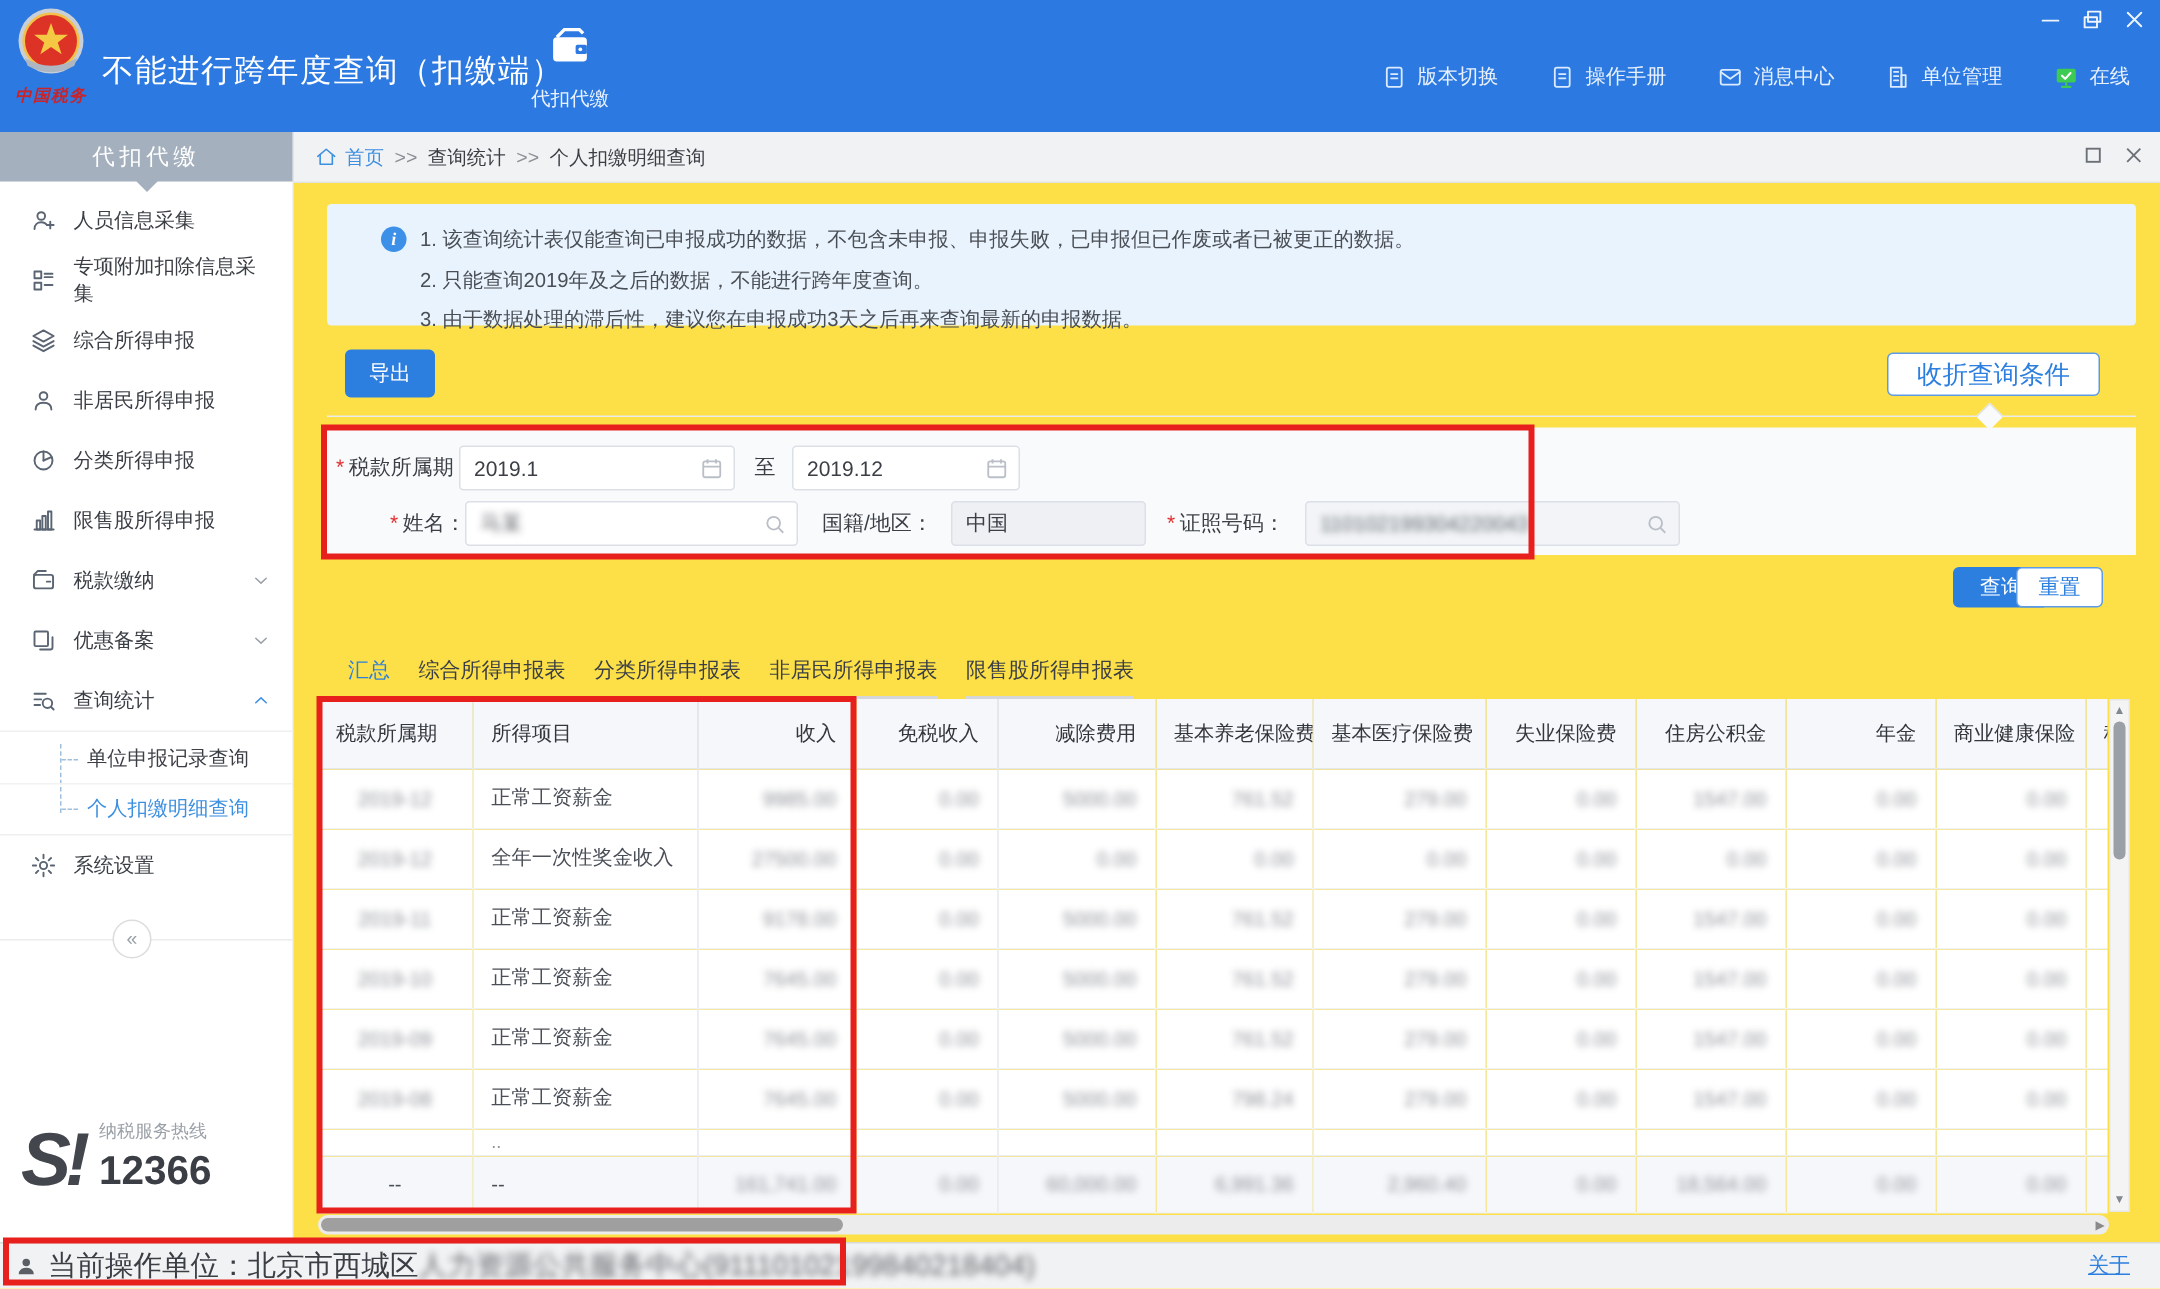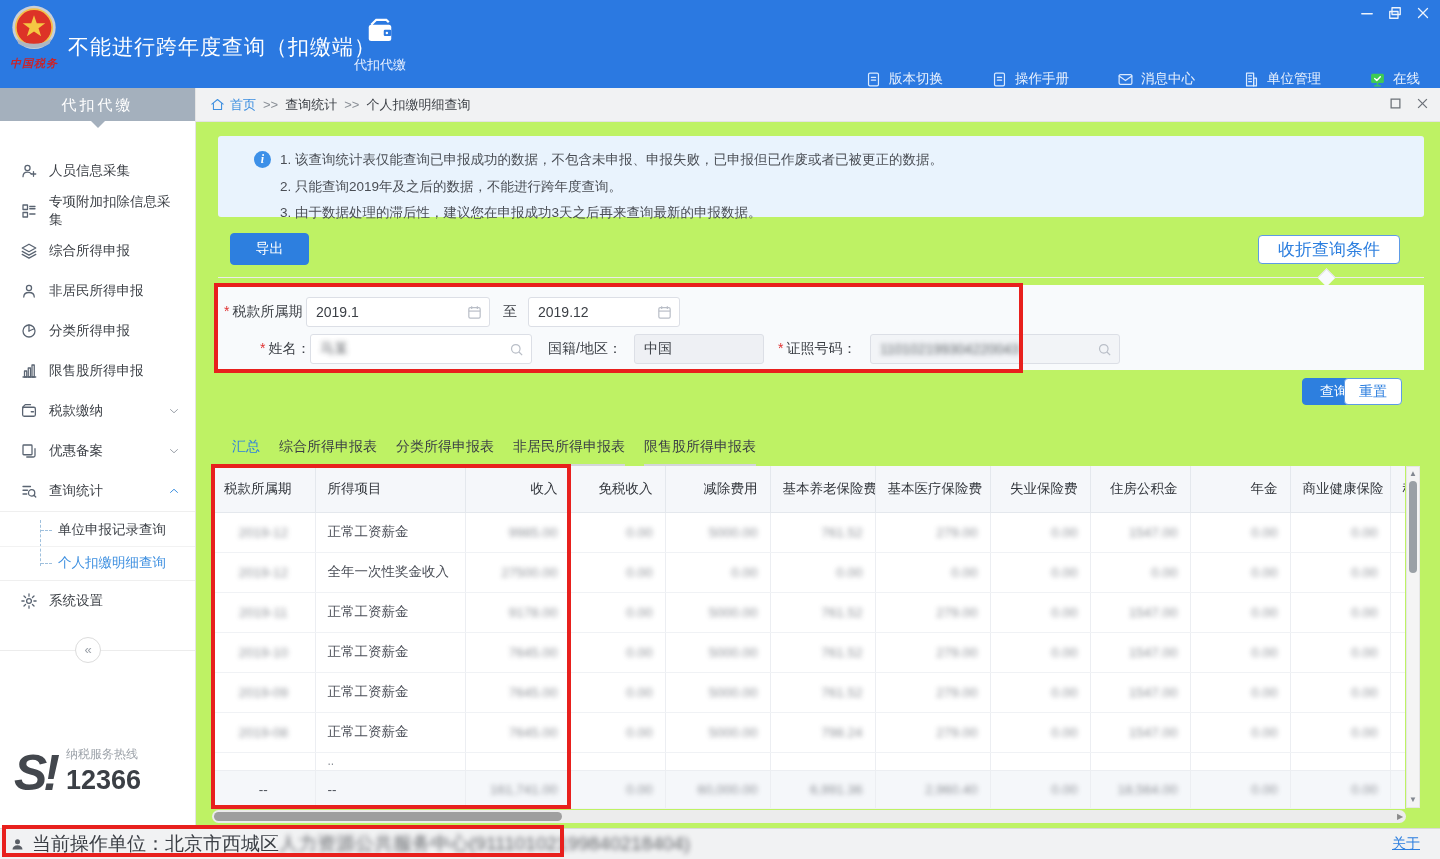--- a/index.html
+++ b/index.html
@@ -9,69 +9,69 @@
 
   
   .topbar { position:absolute; left:0; top:0; width:1440px; height:88px; background:#2b79e1; }
   .logo { position:absolute; left:8px; top:4px; width:58px; height:80px; }
   .logo svg { display:block; }
   .logo .brand { position:absolute; left:2px; top:52px; width:56px; font-size:11px; font-style:italic; font-weight:bold; color:#c9242a; letter-spacing:1px; white-space:nowrap; }
   .app-title { position:absolute; left:68px; top:33px; font-size:21px; color:#fff; letter-spacing:1px; }
   .module-tab { position:absolute; left:348px; top:16px; width:64px; text-align:center; color:#fff; cursor:pointer; }
   .module-tab .mt-icon { display:inline-block; width:30px; height:30px; color:#fff; }
   .module-tab .mt-label { display:block; margin-top:6px; font-size:13px; color:#eaf2ff; }
-  .top-menu { position:absolute; right:20px; top:42px; display:flex; align-items:center; gap:48px;margin-top:28px; }
+  .top-menu { position:absolute; right:20px; top:42px; display:flex; align-items:center; gap:34px; }
   .top-menu .tm-item { display:flex; align-items:center; gap:7px; color:#e9f1fd; font-size:13.5px; cursor:pointer; white-space:nowrap; }
   .top-menu .tm-item .ic { width:17px; height:17px; color:#dcebff; }
   .win-ctrls { position:absolute; right:8px; top:4px; display:flex; gap:10px; }
   .win-ctrls .wc { width:18px; height:18px; color:#fff; opacity:.92; cursor:pointer; }
   .ic svg, .wc svg, .mt-icon svg { width:100%; height:100%; display:block; }
 
   
   .sidebar { position:absolute; left:0; top:88px; width:196px; height:740px; background:#fff; border-right:1px solid #e4e4e4; }
   .side-header { position:relative; height:33px; background:#a4b0bd; color:#fff; font-size:15px; letter-spacing:3px; text-align:center; line-height:33px; }
   .side-header:after { content:""; position:absolute; left:50%; bottom:-7px; margin-left:-8px; border-left:8px solid transparent; border-right:8px solid transparent; border-top:8px solid #a4b0bd; }
-  .side-nav { padding-top:30px; }
+  .side-nav { padding-top:6px; }
   .side-item { display:flex; align-items:center; height:40px; padding:0 14px 0 20px; font-size:13.5px; color:#3b3f45; cursor:pointer; }
   .side-item .ic { width:18px; height:18px; margin-right:11px; color:#5a6472; flex:0 0 18px; }
   .side-item .chev { margin-left:auto; width:14px; height:14px; color:#9aa0a8; }
   .side-item .chev.up { color:#3d8fe0; }
   .side-sub { position:relative; border-top:1px solid #efefef; border-bottom:1px solid #efefef; padding:2px 0; }
   .side-sub:before { content:""; position:absolute; left:40px; top:8px; bottom:14px; border-left:1px dashed #9fc0dd; }
   .side-subitem { position:relative; height:32px; line-height:32px; padding-left:58px; font-size:13.5px; color:#3b3f45; cursor:pointer; }
   .side-subitem:before { content:""; position:absolute; left:41px; top:16px; width:11px; border-top:1px dashed #9fc0dd; }
   .side-subitem + .side-subitem { border-top:1px solid #f2f2f2; }
   .side-subitem.active { color:#3d8fe0; }
   .side-collapse-row { position:relative; margin-top:16px; height:26px; }
   .side-collapse-row hr { position:absolute; left:0; right:0; top:13px; border:0; border-top:1px solid #ececec; }
   .collapse-btn { position:absolute; left:75px; top:0; width:26px; height:26px; border:1px solid #dcdcdc; border-radius:50%; background:#fff; color:#9aa0a8; font-size:13px; text-align:center; line-height:24px; cursor:pointer; }
   .hotline { position:absolute; left:14px; bottom:34px; display:flex; align-items:flex-end; gap:10px; }
   .hotline .s-mark { font-size:50px; font-weight:bold; font-style:italic; color:#43474d; line-height:.85; letter-spacing:-4px; }
   .hotline .h-caption { font-size:12px; color:#9ba1a8; margin-bottom:4px; }
   .hotline .h-number { font-size:27px; font-weight:bold; color:#3b3f45; line-height:1; }
 
   
-  .main { position:absolute; left:196px; top:88px; width:1244px; height:740px; background:#bef264; }
+  .main { position:absolute; left:196px; top:88px; width:1244px; height:740px; background:#fde047; }
   .crumb-bar { position:relative; height:34px; background:#f1f2f3; border-bottom:1px solid #e3e3e3; display:flex; align-items:center; padding-left:14px; font-size:13px; }
   .crumb-bar .ic-home { width:15px; height:15px; color:#3d8fe0; margin-right:5px; }
   .crumb-link { color:#3d8fe0; cursor:pointer; }
   .crumb-sep { color:#8a8f96; margin:0 7px; }
   .crumb-item { color:#3b3f45; }
   .panel-ctrls { position:absolute; right:10px; top:8px; display:flex; gap:12px; }
   .panel-ctrls .pc { width:15px; height:15px; color:#6b7077; cursor:pointer; }
   .pc svg { width:100%; height:100%; }
 
   .notice { position:absolute; left:22px; top:48px; width:1206px; height:81px; background:#e9f3fd; border-radius:3px; padding:11px 0 0 62px; }
   .notice .info-ic { position:absolute; left:36px; top:15px; width:17px; height:17px; background:#3d90e8; border-radius:50%; color:#fff; font-size:12px; font-weight:bold; font-style:italic; text-align:center; line-height:17px; font-family:"Liberation Serif","DejaVu Serif",serif; }
   .notice p { font-size:13.5px; color:#4a4e55; line-height:26.5px; white-space:nowrap; }
 
   .btn { display:inline-flex; align-items:center; justify-content:center; border-radius:4px; font-size:14px; cursor:pointer; }
   .btn-primary { background:#2d7fdf; color:#fff; border:1px solid #2d7fdf; }
   .btn-outline { background:#fff; color:#2d7fdf; border:1px solid #5e9be5; }
-  .export-btn { position:absolute; left:34px; top:145px; width:79px; height:32px; }
+  .export-btn { position:absolute; left:34px; top:145px; width:60px; height:32px; }
   .collapse-query-btn { position:absolute; left:1062px; top:147px; width:142px; height:29px; font-size:17px; }
   .content-hr { position:absolute; left:22px; top:189px; width:1206px; border:0; border-top:1px solid #ebebeb; }
   .notch { position:absolute; left:1124px; top:183px; width:13px; height:13px; background:#f8fafc; border-left:1px solid #e2e2e2; border-top:1px solid #e2e2e2; transform:rotate(45deg); }
 
   .query-panel { position:absolute; left:22px; top:197px; width:1206px; height:85px; background:#f8fafc; }
   .q-row { position:absolute; display:flex; align-items:center; }
   .q-label { font-size:14px; color:#3b3f45; white-space:nowrap; }
   .req:before { content:"*"; color:#e03131; margin-right:3px; }
   .f-input { position:relative; height:30px; background:#fff; border:1px solid #dcdfe6; border-radius:3px; display:flex; align-items:center; padding:0 26px 0 9px; font-size:14px; color:#3b3f45; }
   .f-input.disabled { background:#eef0f4; }

